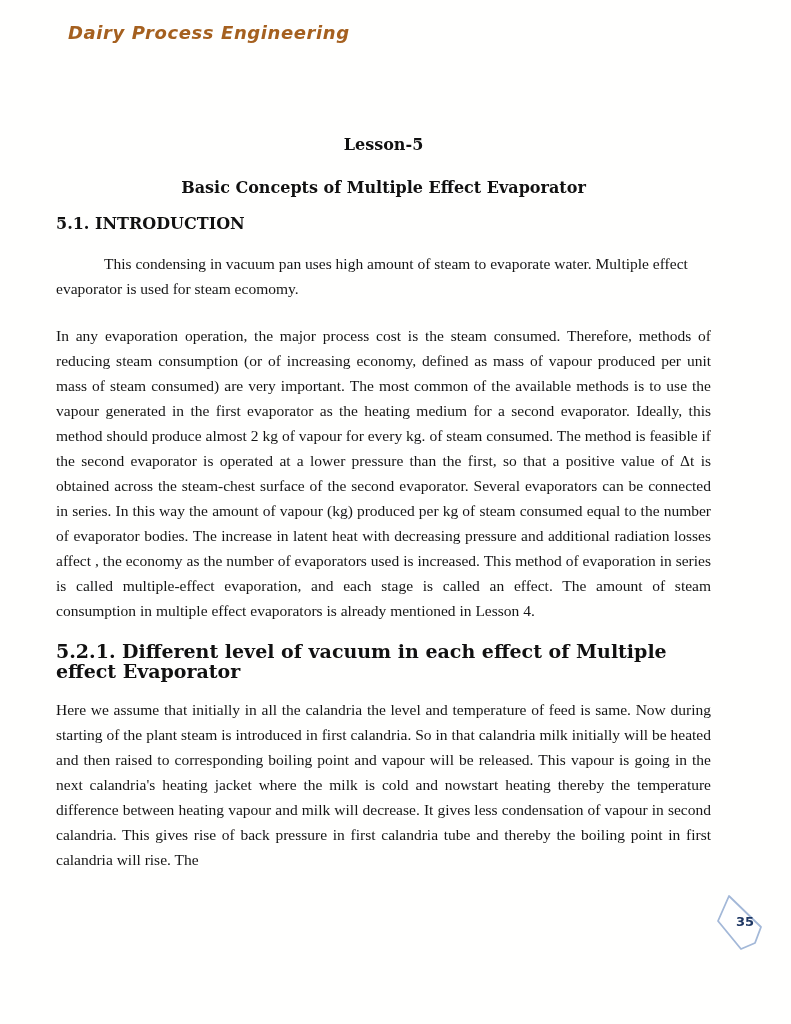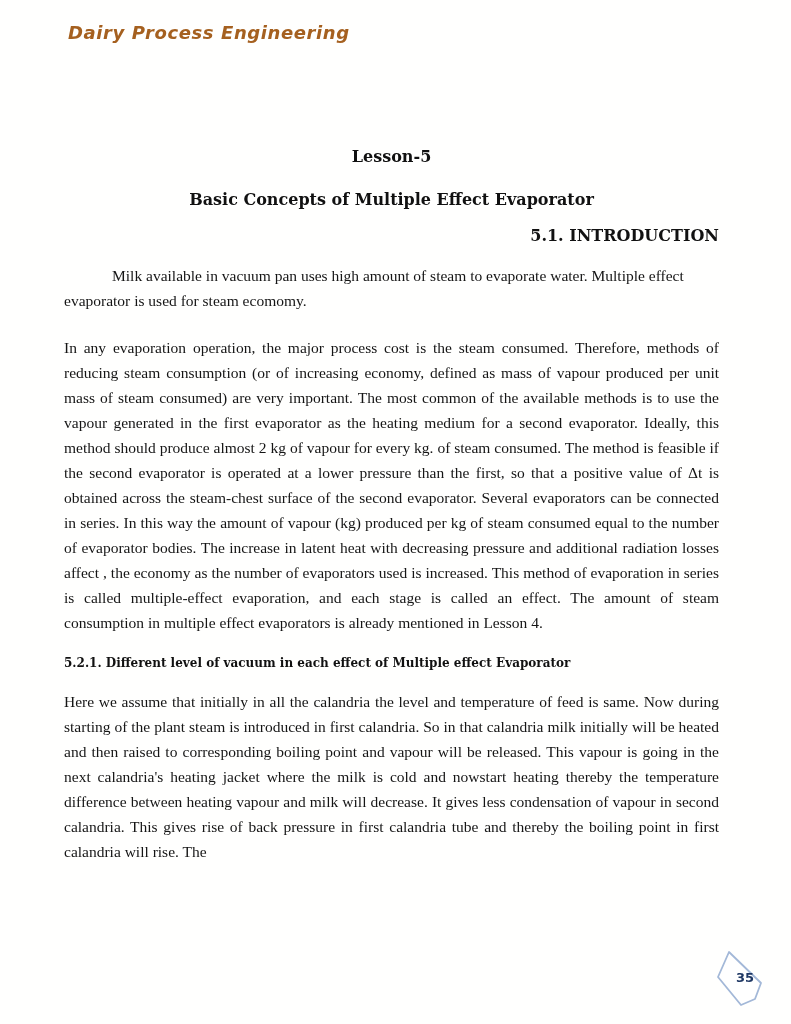--- a/index.html
+++ b/index.html
@@ -13,49 +13,49 @@
     padding-left:24px;
   }
   .doc-header {
     position:absolute; left:68px; top:22px;
     font-family:"DejaVu Sans", sans-serif;
     font-style:italic; font-weight:bold;
     font-size:18px; letter-spacing:0.6px;
     color:#a5601f;
   }
   .content {
-    position:absolute; left:64px; top:0;
-    width:655px; padding-top:135px;margin-top:12px;
+    position:absolute; left:56px; top:0;
+    width:655px; padding-top:135px;
   }
   .center-title {
     margin:0; text-align:center;
     font-family:"DejaVu Serif", serif;
     font-weight:bold; font-size:16px; line-height:20px;
     color:#111;
   }
   .subtitle { margin-top:23px; }
   .section-heading {
     margin:0;
     font-family:"DejaVu Serif", serif;
     font-weight:bold; font-size:16px; line-height:20px;
     color:#111;
   }
-  .h51 { margin-top:16px;text-align:right; }
+  .h51 { margin-top:16px; }
   .h52 { margin-top:30px; }
-  .h521 { margin-top:18px; font-size:12px; }
+  .h521 { margin-top:18px; font-size:19px; }
   .body-para {
     margin:0;
     font-size:15.5px; line-height:25px;
     color:#151515;
   }
   .p51 { margin-top:17px; text-align:left; text-indent:48px; }
   .p52 { margin-top:22px; text-align:justify; }
   .p521 { margin-top:16px; text-align:justify; }
   .page-badge {
-    position:absolute; left:708px; top:946px;
+    position:absolute; left:708px; top:890px;
     width:58px; height:64px;
   }
   .page-badge svg { position:absolute; left:0; top:0; }
   .page-num {
     position:absolute; left:24px; top:25px; width:26px;
     text-align:center;
     font-family:"DejaVu Sans", sans-serif;
     font-weight:bold; font-size:13px; line-height:14px;
     color:#1f3864;
   }
@@ -68,21 +68,21 @@
   <div class="doc-header">Dairy Process Engineering</div>
 
   <div class="content">
 
     <h1 class="center-title">Lesson-5</h1>
 
     <h2 class="center-title subtitle">Basic Concepts of Multiple Effect Evaporator</h2>
 
     <h3 class="section-heading h51">5.1. INTRODUCTION</h3>
 
-    <p class="body-para p51">Milk available in vacuum pan uses high amount of steam to evaporate water. Multiple effect evaporator is used for steam ecomomy.</p>
+    <p class="body-para p51">This condensing in vacuum pan uses high amount of steam to evaporate water. Multiple effect evaporator is used for steam ecomomy.</p>
 
 
     <p class="body-para p52">In any evaporation operation, the major process cost is the steam consumed. Therefore, methods of reducing steam consumption (or of increasing economy, defined as mass of vapour produced per unit mass of steam consumed) are very important. The most common of the available methods is to use the vapour generated in the first evaporator as the heating medium for a second evaporator. Ideally, this method should produce almost 2 kg of vapour for every kg. of steam consumed. The method is feasible if the second evaporator is operated at a lower pressure than the first, so that a positive value of Δt is obtained across the steam-chest surface of the second evaporator. Several evaporators can be connected in series. In this way the amount of vapour (kg) produced per kg of steam consumed equal to the number of evaporator bodies. The increase in latent heat with decreasing pressure and additional radiation losses affect , the economy as the number of evaporators used is increased. This method of evaporation in series is called multiple-effect evaporation, and each stage is called an effect. The amount of steam consumption in multiple effect evaporators is already mentioned in Lesson 4.</p>
 
     <h4 class="section-heading h521">5.2.1. Different level of vacuum in each effect of Multiple effect Evaporator</h4>
 
     <p class="body-para p521">Here we assume that initially in all the calandria the level and temperature of feed is same. Now during starting of the plant steam is introduced in first calandria. So in that calandria milk initially will be heated and then raised to corresponding boiling point and vapour will be released. This vapour is going in the next calandria's heating jacket where the milk is cold and nowstart heating thereby the temperature difference between heating vapour and milk will decrease. It gives less condensation of vapour in second calandria. This gives rise of back pressure in first calandria tube and thereby the boiling point in first calandria will rise. The</p>
 
   </div>
 

